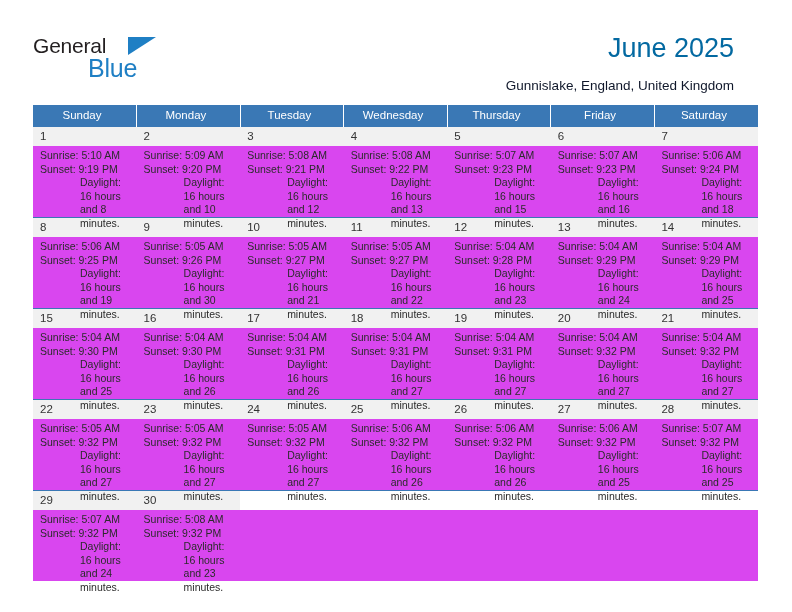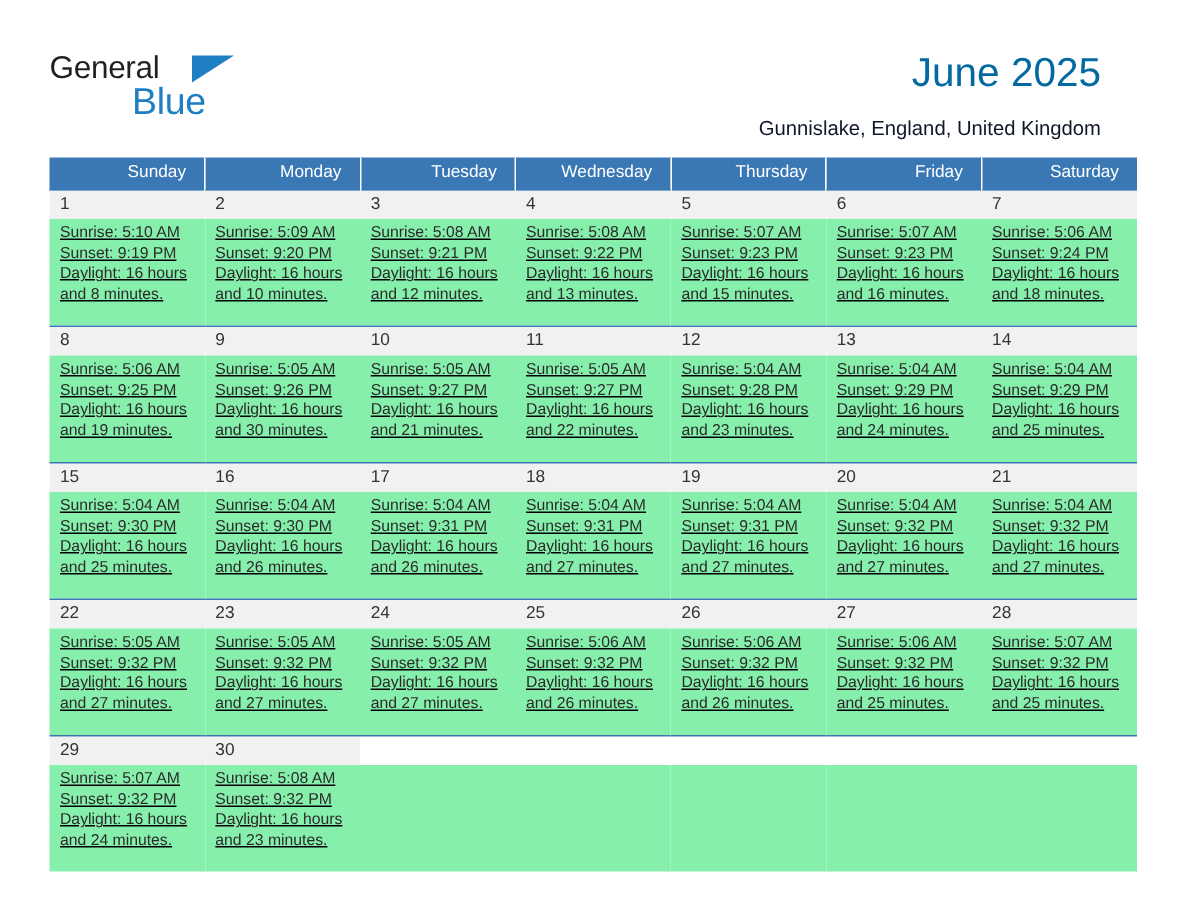--- a/index.html
+++ b/index.html
@@ -88,21 +88,21 @@
     top: 105px;
     width: 725px;
     border-collapse: collapse;
     table-layout: fixed;
   }
   .calendar th {
     background: #3a78b5;
     color: #ffffff;
     font-size: 11.5px;
     font-weight: normal;
-    text-align: right;
+    text-align: center;
     padding: 4px 12px 4px 7px;
     border-right: 1px solid #ffffff;
     height: 13px;
     line-height: 13px;
   }
   .calendar th:last-child {
     border-right: none;
   }
   .calendar td {
     vertical-align: top;
@@ -119,36 +119,36 @@
     color: #333333;
     padding: 3px 0 3px 7px;
     height: 13px;
     line-height: 13px;
   }
   .daynum.empty {
     background: #ffffff;
   }
   .cell-body {
     padding: 3px 6px 0 7px;
-    background: #86efac;
+    background: #d946ef;
     height: 68px;
-    text-decoration: underline;
   }
   .cell-line {
     font-size: 10.5px;
     line-height: 13.6px;
     color: #2b2b2b;
     white-space: nowrap;
     font-family: "Liberation Sans", sans-serif;
   }
   .cell-daylight {
     font-size: 10.5px;
     line-height: 13.6px;
     color: #2b2b2b;
     font-family: "Liberation Sans", sans-serif;
+    margin-left: 40px;
   }
 </style>
 </head>
 <body>
 
 <div class="page">
 
   <div class="header">
 
     <div class="logo">

